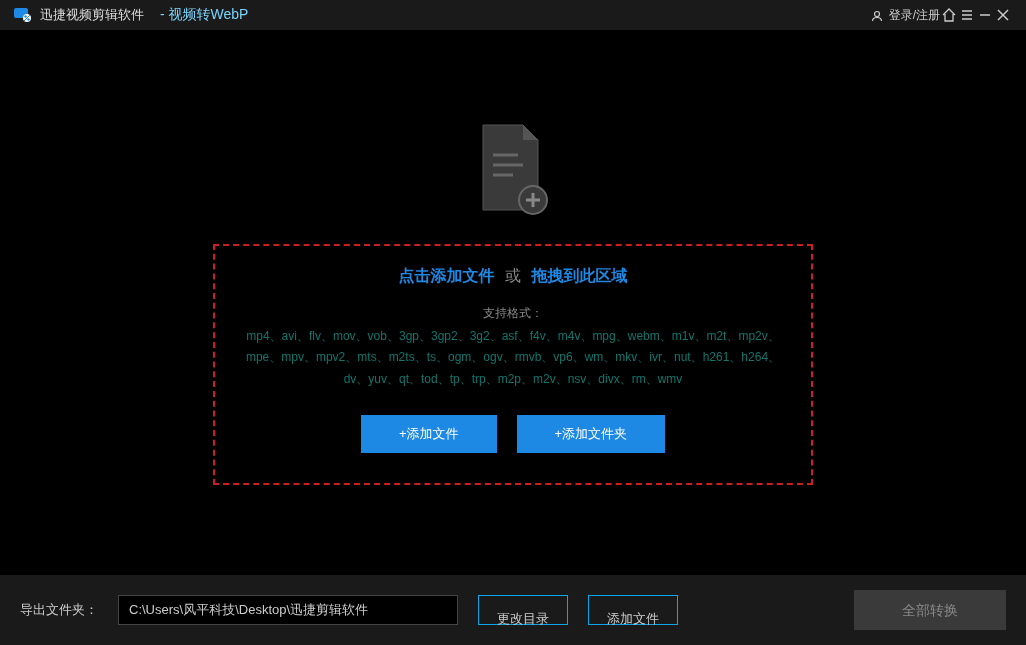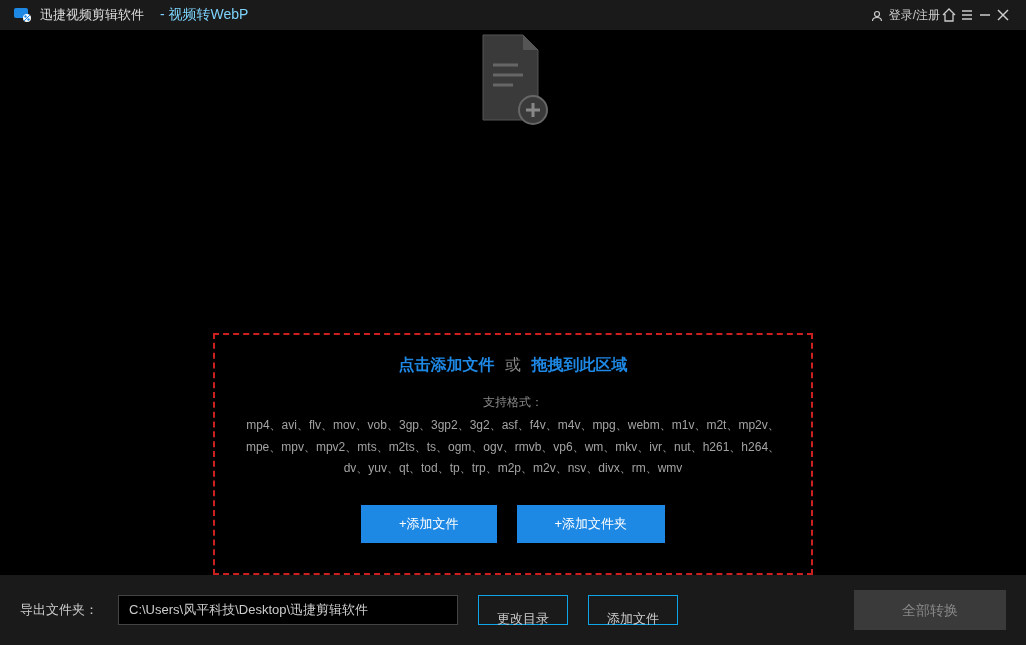--- a/index.html
+++ b/index.html
@@ -71,21 +71,21 @@
       height: 18px;
     }
     
     .main-area {
       height: 545px;
       background: #000;
       position: relative;
       display: flex;
       flex-direction: column;
       align-items: center;
-      justify-content: space-between;
+      justify-content: center;
     }
     
     .file-icon-container {
       margin-bottom: 20px;
     }
     
     .dashed-box {
       border: 2px dashed #cc1f1f;
       width: 600px;
       padding: 20px 30px 30px;
@@ -111,21 +111,21 @@
       font-weight: bold;
     }
     
     .support-label {
       color: #888;
       font-size: 12px;
       margin-top: 18px;
     }
     
     .formats-text {
-      color: #a3a3a3;
+      color: #0f766e;
       font-size: 12px;
       line-height: 1.8;
       margin-top: 4px;
       word-spacing: 2px;
     }
     
     .button-row {
       display: flex;
       justify-content: center;
       gap: 20px;

